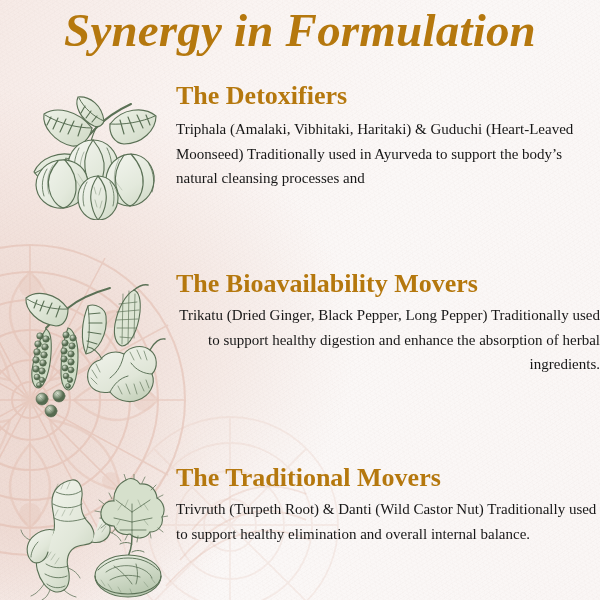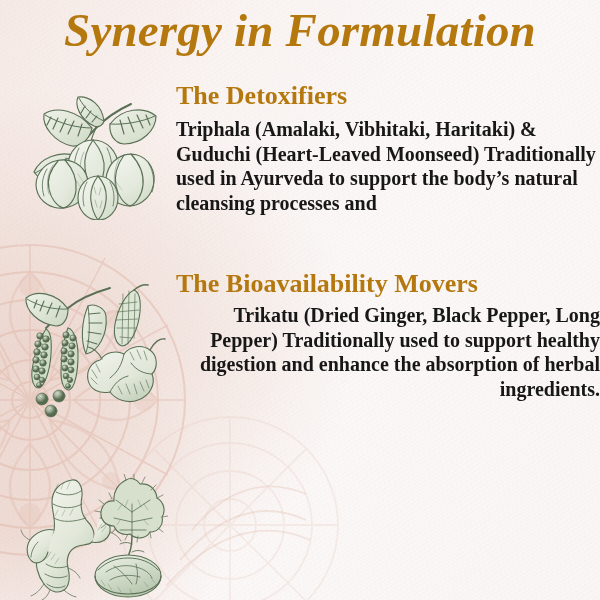--- a/index.html
+++ b/index.html
@@ -107,23 +107,23 @@
     margin: 0;
     font-size: 26px;
     line-height: 32px;
     font-weight: bold;
     color: #b5780e;
     font-family: "Liberation Serif", "DejaVu Serif", serif;
     white-space: nowrap;
   }
   .sec-body {
     margin: 5px 0 0 0;
-    font-size: 20px;
+    font-size: 15px;
     line-height: 24.6px;
-    font-weight: bold;
+    font-weight: normal;
     color: #171717;
     font-family: "Liberation Serif", "DejaVu Serif", serif;
   }
   #section-1 .sec-body { margin-top: 3px; text-align: right; }
   #section-2 .sec-body { margin-top: 3px; }
 </style>
 </head>
 <body>
 
 <div id="poster">
@@ -487,15 +487,19 @@
               <path d="M118 90 C120 97 120 104 118 110"></path>
             </g>
             <g stroke-width=".45" opacity=".7">
               <path d="M83 106 L87 112 M90 110 L94 116 M126 108 L130 113 M133 104 L137 109 M100 113 L103 118 M112 115 L114 120"></path>
             </g>
           </g>
         </g>
       </svg>
     </div>
 
+    <div class="text-col">
+      <h2 class="sec-heading">The Traditional Movers</h2>
+      <p class="sec-body">Trivruth (Turpeth Root) &amp; Danti (Wild Castor Nut) Traditionally used to support healthy elimination and overall internal balance.</p>
+    </div>
   </div>
 
 </div>
 
 </body></html>

